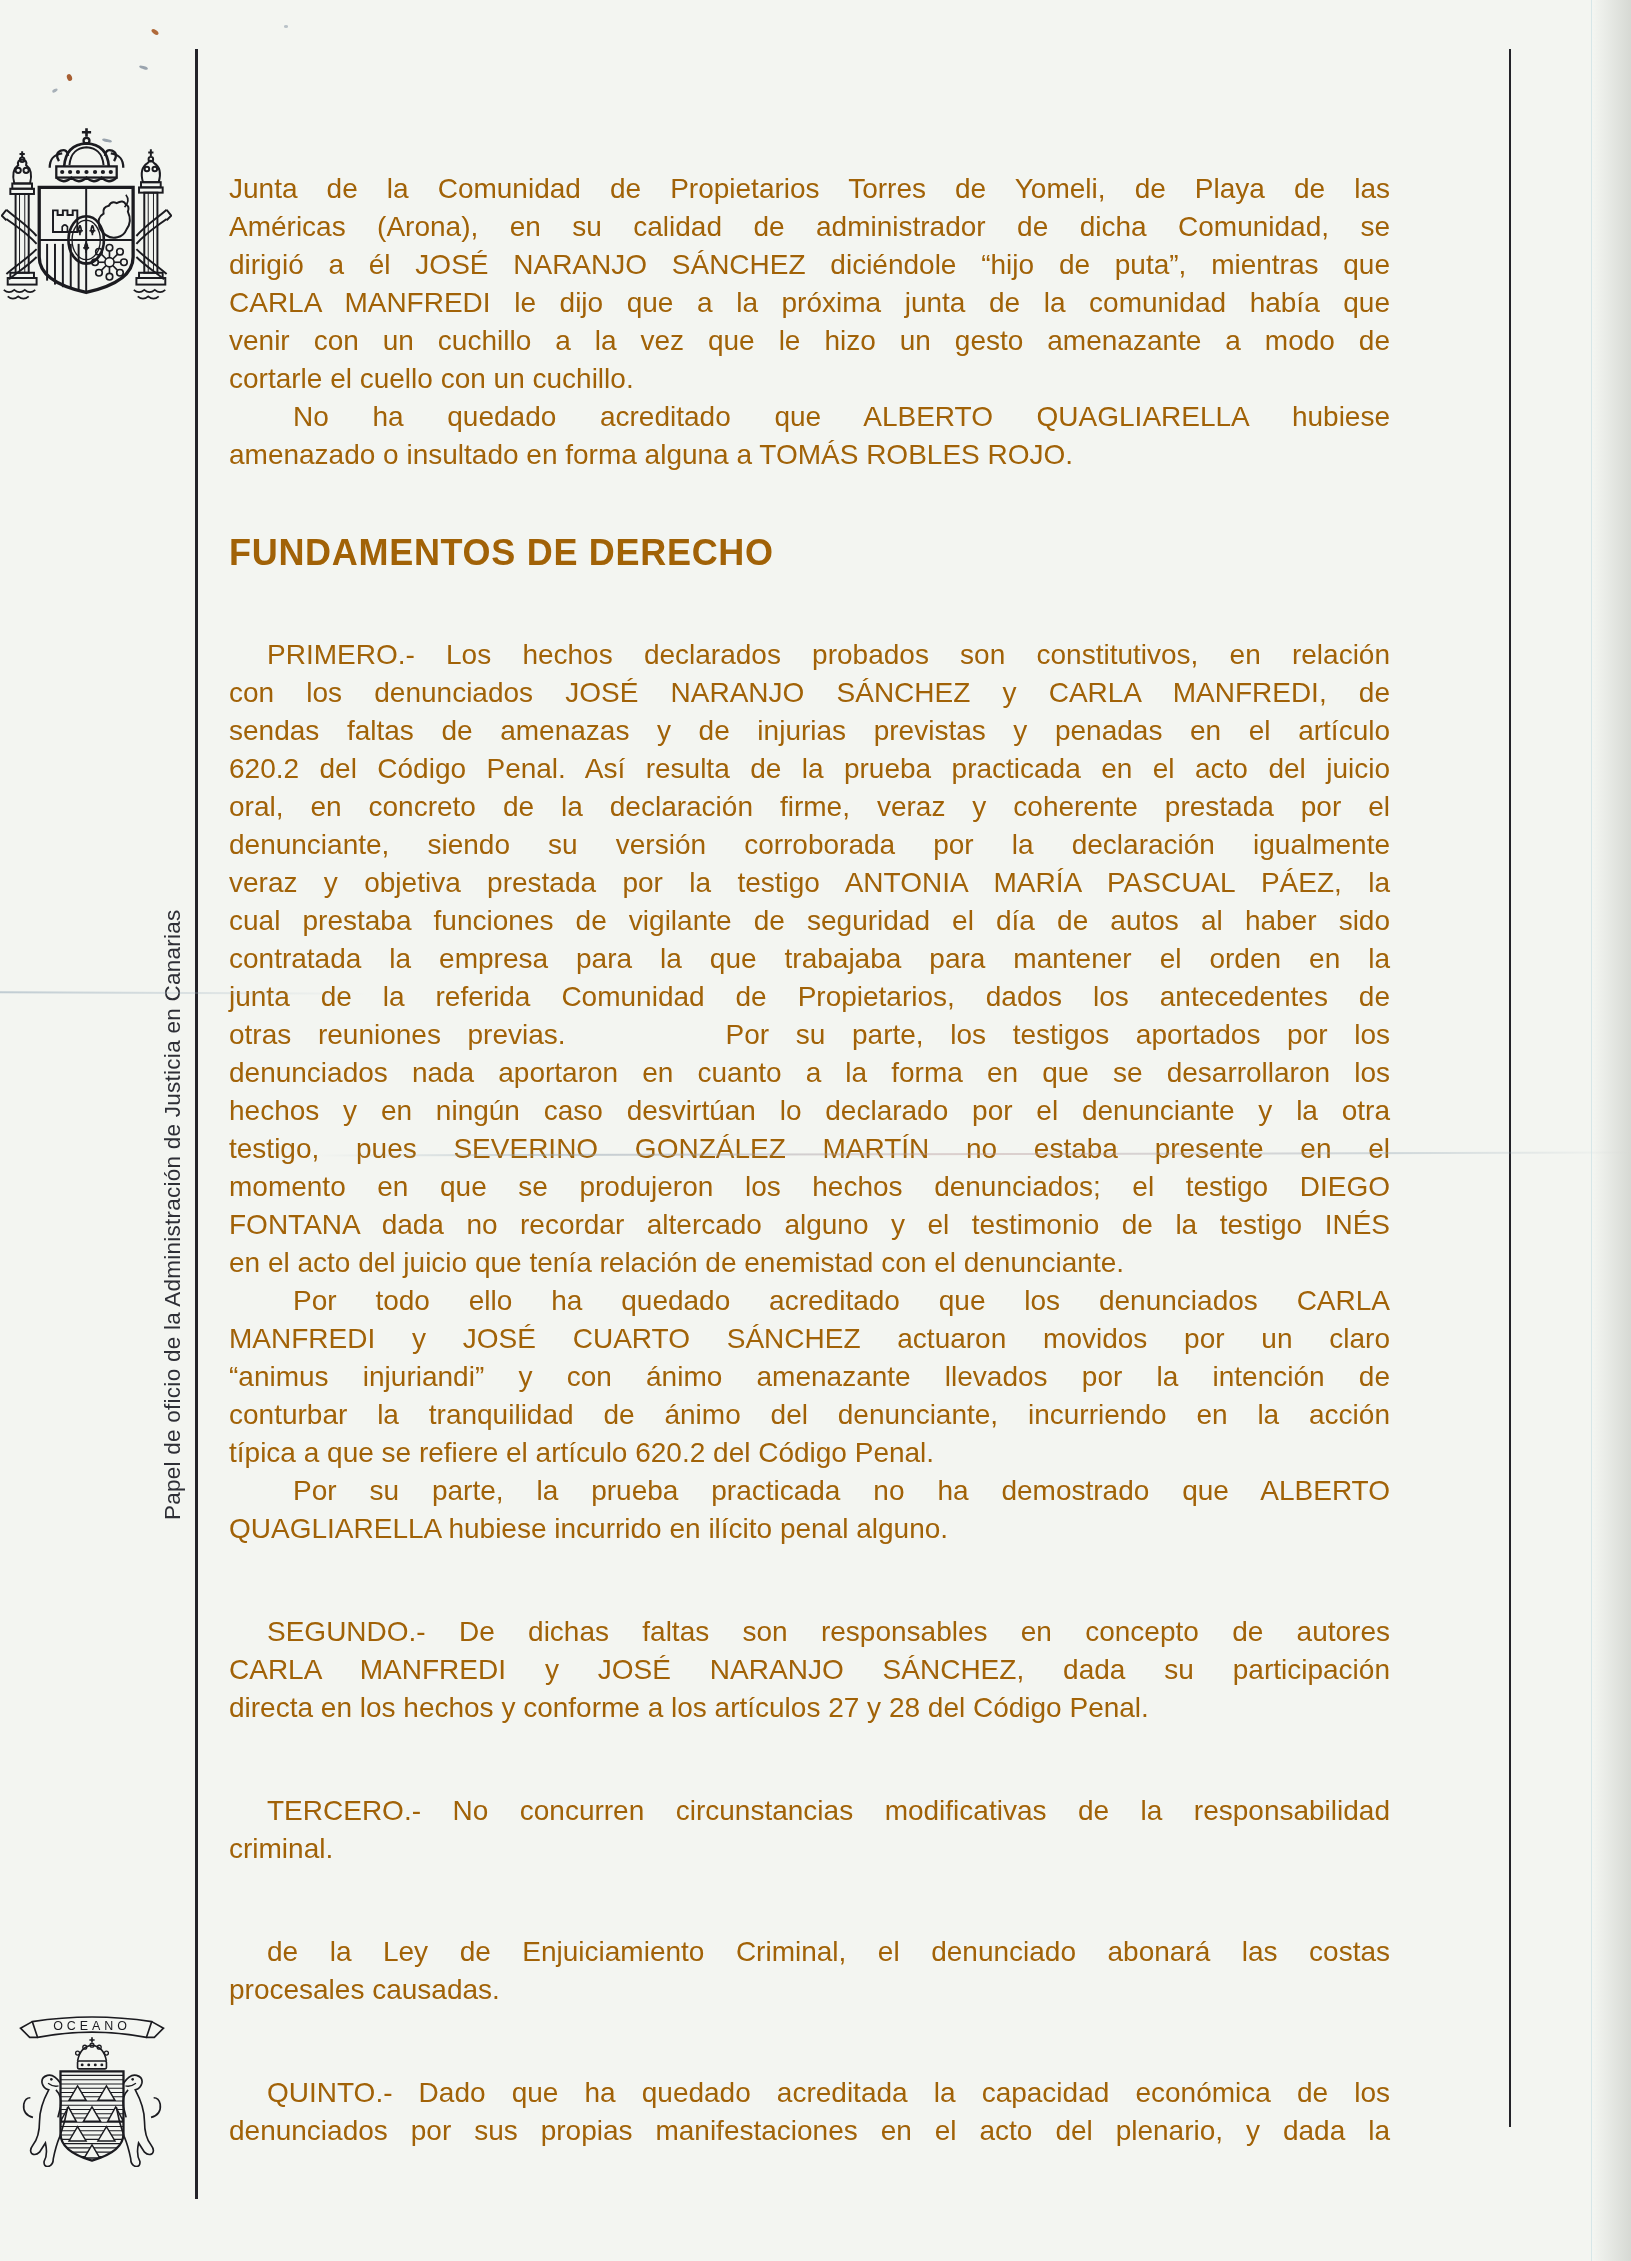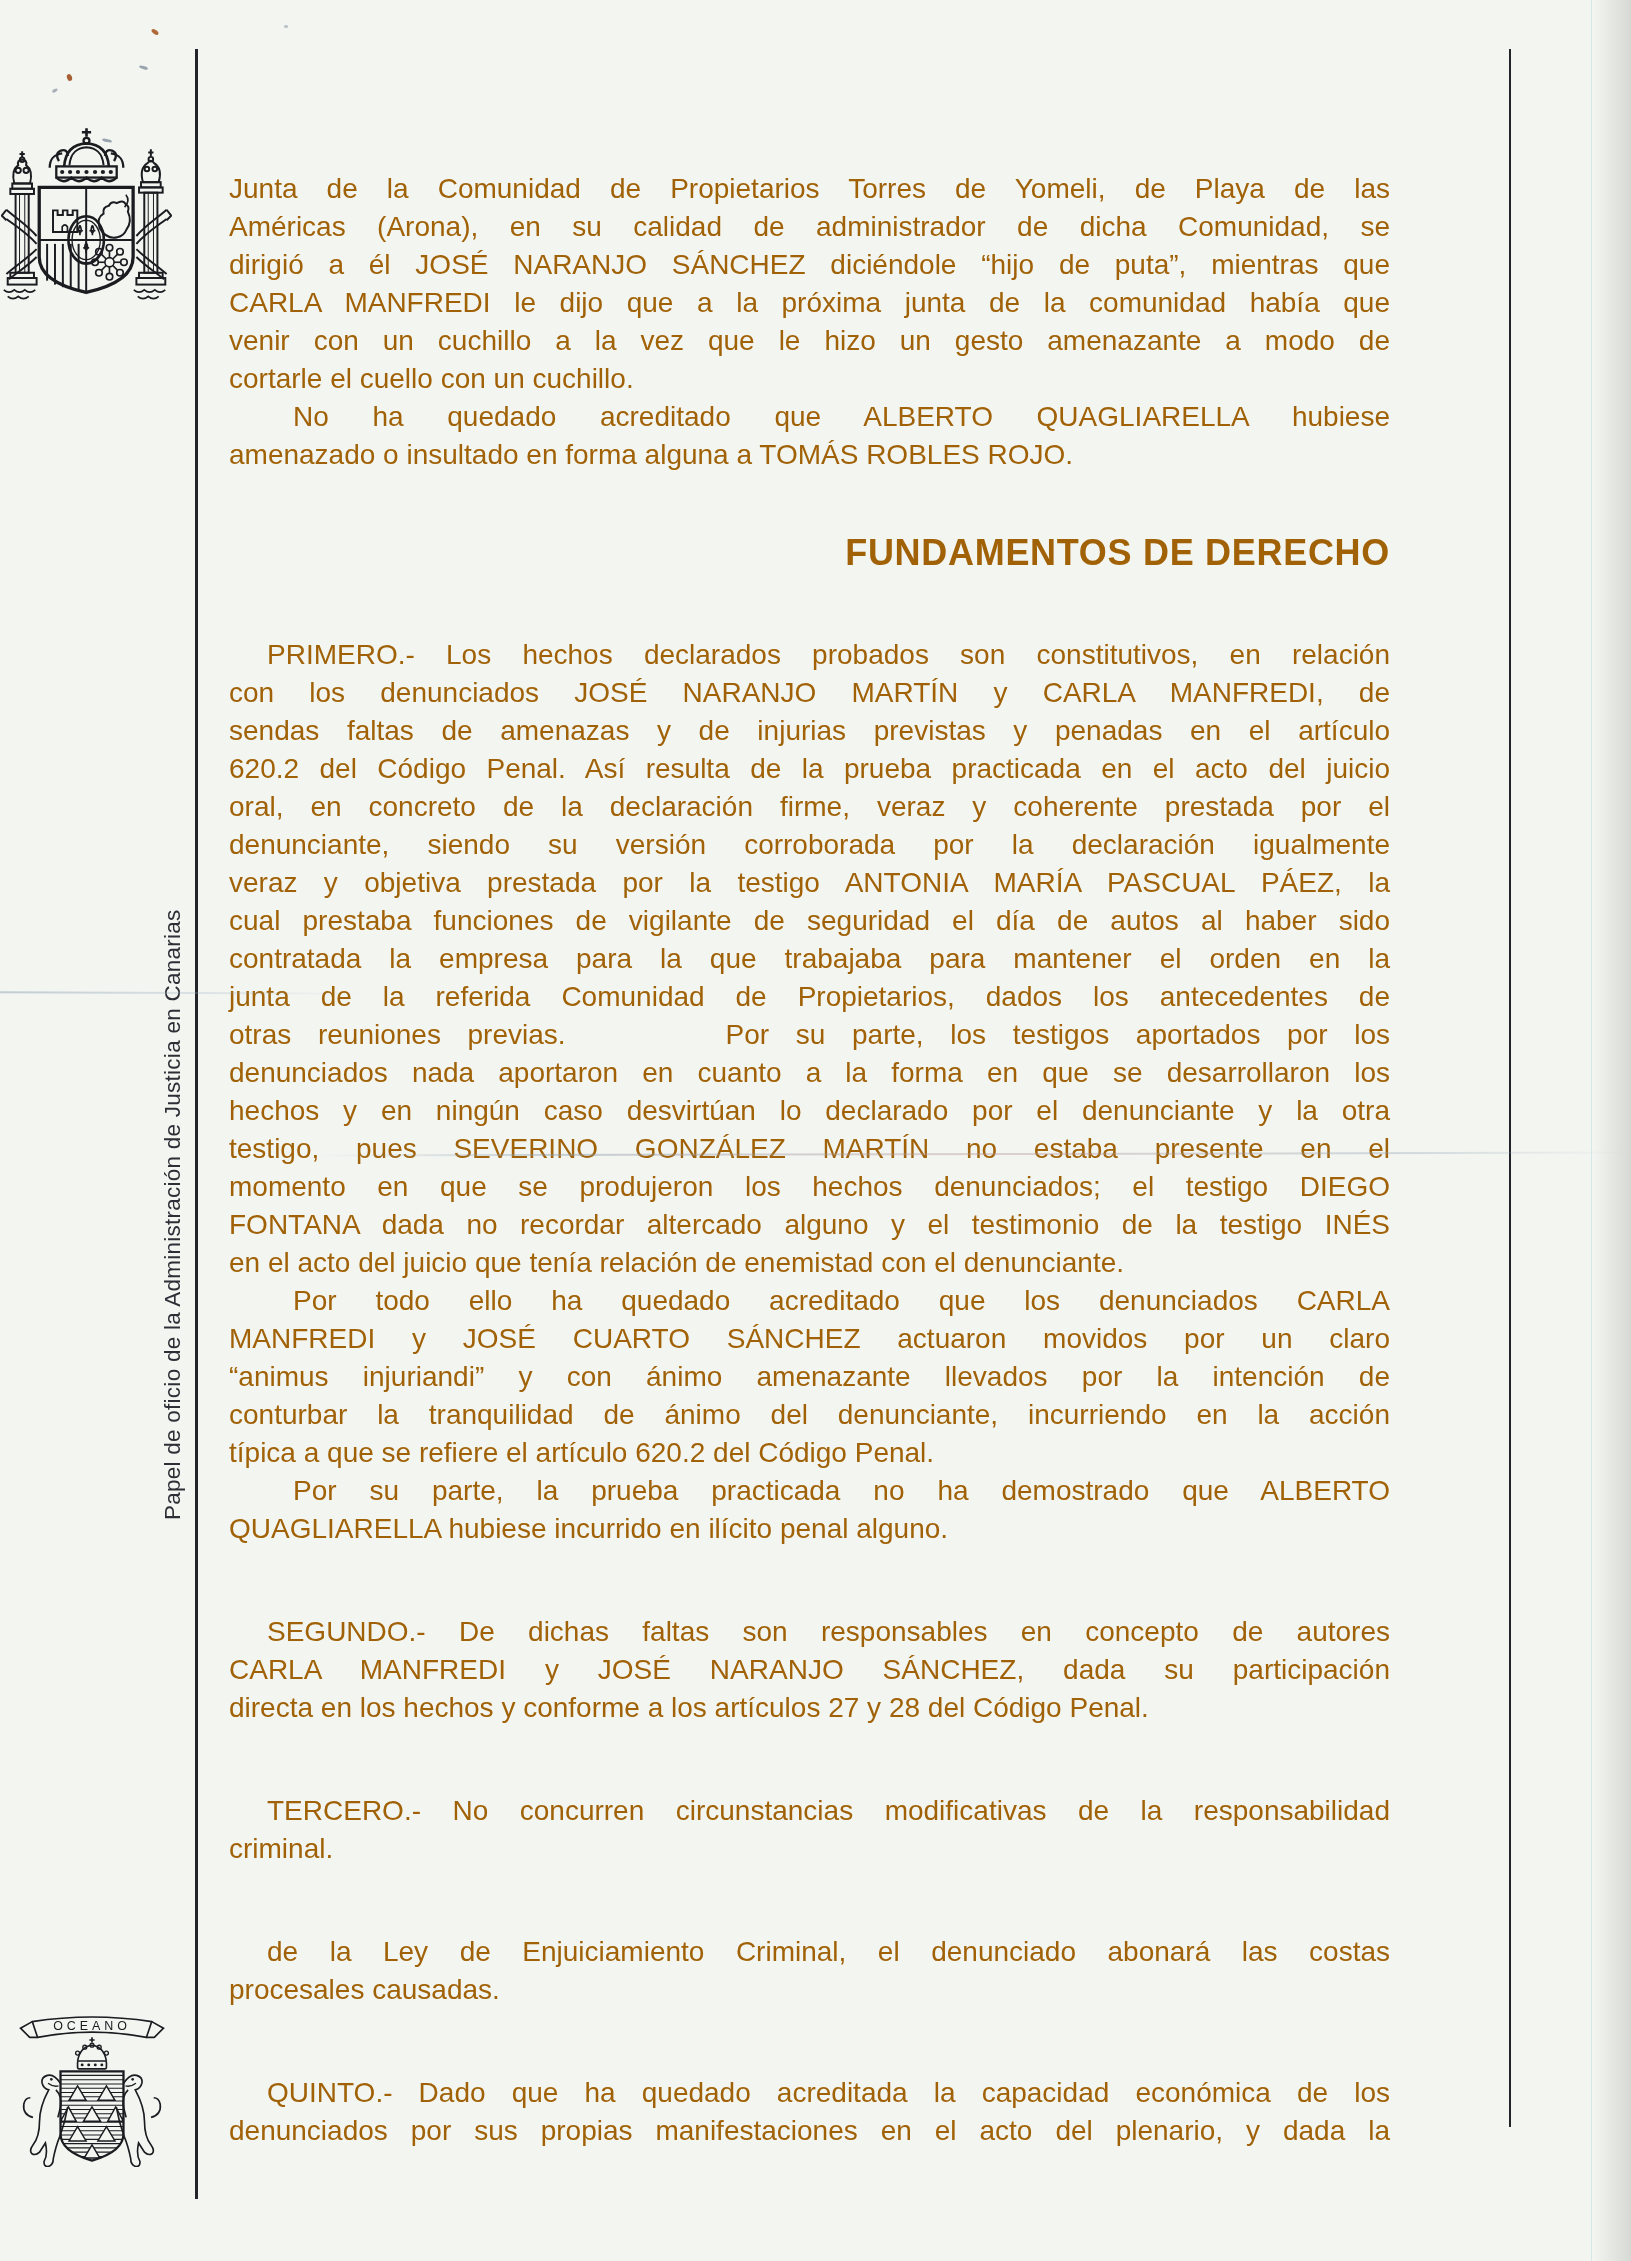--- a/index.html
+++ b/index.html
@@ -26,21 +26,21 @@
   .doc{
     position:absolute;left:229px;top:170px;width:1161px;
     font-size:28px;line-height:38px;color:#a16207;
   }
   .line{text-align:justify;text-align-last:justify;}
   .line.last{text-align-last:left;}
   .para.indent-section > .line:first-child{text-indent:38px;}
   .para.indent-para > .line:first-child{text-indent:64px;}
   .para.gap{margin-top:65px;}
   .heading{
-    font-weight:bold;font-size:36px;line-height:39px;text-align:right;
+    font-weight:bold;font-size:36px;line-height:39px;text-align:left;
     margin:59px 0 64px 0;letter-spacing:0.7px;
   }
 
   
   .crease{position:absolute;height:2px;pointer-events:none;}
   .crease-a{left:0;top:992px;width:368px;
     background:linear-gradient(90deg, rgba(150,170,185,.55), rgba(150,170,185,0));
     transform:rotate(.25deg);}
   .crease-b{left:316px;top:1153px;width:1316px;
     background:linear-gradient(90deg, rgba(140,160,175,0), rgba(140,160,175,.45) 18%, rgba(185,150,150,.4) 50%, rgba(140,160,175,.35) 82%, rgba(140,160,175,0));
@@ -187,21 +187,21 @@
         <div class="line">venir con un cuchillo a la vez que le hizo un gesto amenazante a modo de</div>
         <div class="line last">cortarle el cuello con un cuchillo.</div>
       </div>
       <div class="para indent-para">
         <div class="line">No ha quedado acreditado que ALBERTO QUAGLIARELLA hubiese</div>
         <div class="line last">amenazado o insultado en forma alguna a TOMÁS ROBLES ROJO.</div>
       </div>
       <div class="heading">FUNDAMENTOS DE DERECHO</div>
       <div class="para indent-section">
         <div class="line">PRIMERO.- Los hechos declarados probados son constitutivos, en relación</div>
-        <div class="line">con los denunciados JOSÉ NARANJO MARTÍN y CARLA MANFREDI, de</div>
+        <div class="line">con los denunciados JOSÉ NARANJO SÁNCHEZ y CARLA MANFREDI, de</div>
         <div class="line">sendas faltas de amenazas y de injurias previstas y penadas en el artículo</div>
         <div class="line">620.2 del Código Penal. Así resulta de la prueba practicada en el acto del juicio</div>
         <div class="line">oral, en concreto de la declaración firme, veraz y coherente prestada por el</div>
         <div class="line">denunciante, siendo su versión corroborada por la declaración igualmente</div>
         <div class="line">veraz y objetiva prestada por la testigo ANTONIA MARÍA PASCUAL PÁEZ, la</div>
         <div class="line">cual prestaba funciones de vigilante de seguridad el día de autos al haber sido</div>
         <div class="line">contratada la empresa para la que trabajaba para mantener el orden en la</div>
         <div class="line">junta de la referida Comunidad de Propietarios, dados los antecedentes de</div>
         <div class="line">otras reuniones previas.&nbsp;&nbsp;&nbsp;&nbsp;&nbsp;&nbsp;Por su parte, los testigos aportados por los</div>
         <div class="line">denunciados nada aportaron en cuanto a la forma en que se desarrollaron los</div>

